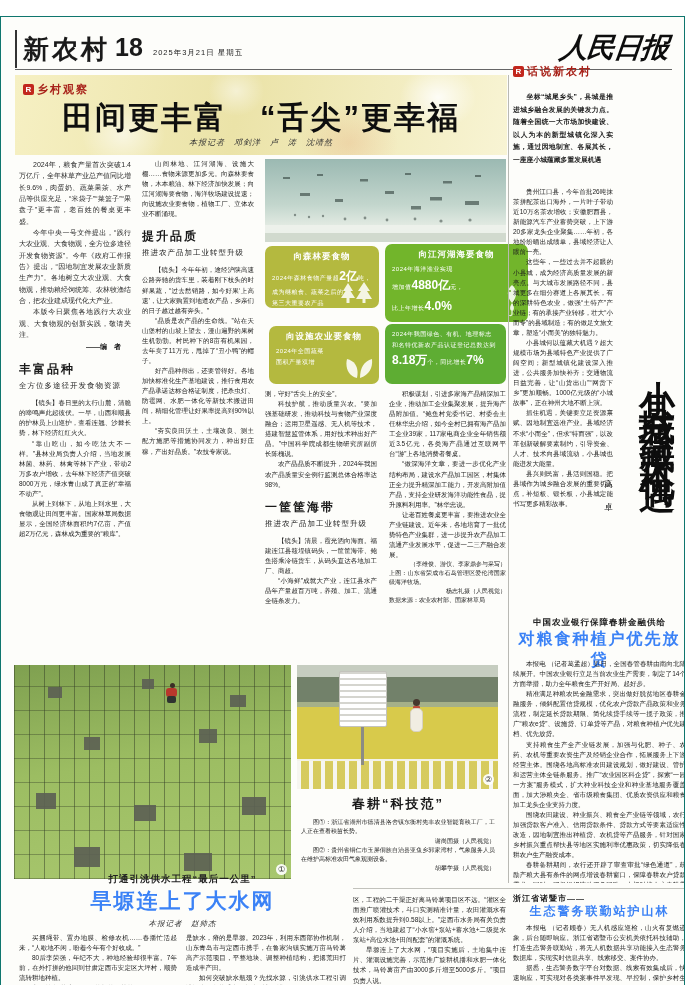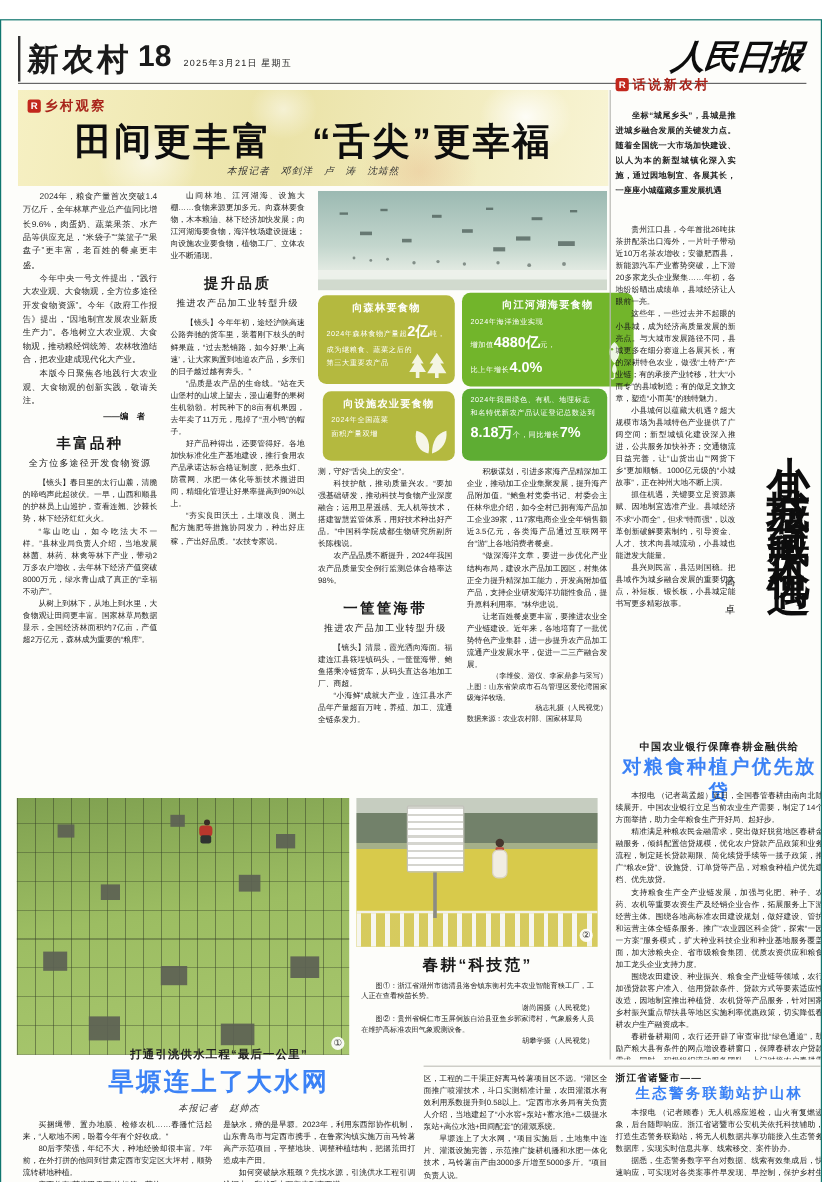--- a/index.html
+++ b/index.html
@@ -35,21 +35,21 @@
     vertical-align:1px; margin-right:3px; }
   .tagname { font-size:11px; font-weight:900; color:#a8231a; letter-spacing:2px; }
   .main-headline { font-size:31px; font-weight:900; text-align:center; letter-spacing:2px; color:#0e0e0e; }
   .byline { font-size:8px; font-style:italic; text-align:center; color:#333; letter-spacing:1px; }
 
   
   .col { overflow:hidden; }
   p.bt { font-size:6.5px; line-height:1.55; text-align:justify; text-indent:2em; color:#1c1c1c; }
   .ednote p.bt { font-size:7px; line-height:1.62; color:#2a2a2a; }
   .sign { font-size:7px; font-weight:bold; text-align:right; padding-right:10px; margin-top:2px; }
-  .sec-head { text-align:center; margin:9px 0 7px; }
+  .sec-head { margin:9px 0 7px; }
   .sec-title { font-size:12px; font-weight:900; letter-spacing:2px; }
   .sec-sub { font-size:7.5px; margin-top:3px; letter-spacing:1px; color:#222; }
   .credit-line { font-size:6px; line-height:1.5; color:#222; text-align:justify; }
   .credit-right { text-align:right; }
 
   
   .photo { overflow:hidden; }
   .badge { position:absolute; right:4px; bottom:4px; width:11px; height:11px; border-radius:50%;
     background:rgba(255,255,255,.92); color:#333; font-size:8px; line-height:11px; text-align:center; }
   .photo-seedling {
@@ -188,21 +188,21 @@
           <circle cx="122" cy="61" r="1.4"></circle>
         <circle cx="150" cy="60" r="1.4"></circle>
           <circle cx="176" cy="62" r="1.6"></circle>
           <circle cx="205" cy="61" r="1.6"></circle>
       </g>
       <rect x="0" y="66" width="241" height="8" fill="#eef2ec" opacity="0.85"></rect>
       <rect x="0" y="74" width="241" height="9" fill="#cfd8cc" opacity="0.9"></rect>
     </svg>
   </div>
 
-  <div class="abs gbox olive" style="left:264px;top:229px;width:114px;height:74px">
+  <div class="abs gbox olive" style="left:264px;top:229px;width:114px;height:62px">
     <div class="gtitle">向森林要食物</div>
     <div class="gline"><span>2024年森林食物产量超</span><span class="gnum">2亿</span><span>吨，</span></div>
     <div class="gline">成为继粮食、蔬菜之后的</div>
     <div class="gline">第三大重要农产品</div>
     <svg class="gicon" width="34" height="22" viewBox="0 0 34 22">
       <g fill="#ffffff" opacity="0.9">
         <path d="M8 1 L13 9 H10.5 L15 16 H9.5 V21 H6.5 V16 H1 L5.5 9 H3 Z"></path>
         <path d="M24 0 L30 9 H27 L32 17 H25.5 V21 H22.5 V17 H16 L21 9 H18 Z"></path>
       </g>
     </svg>

